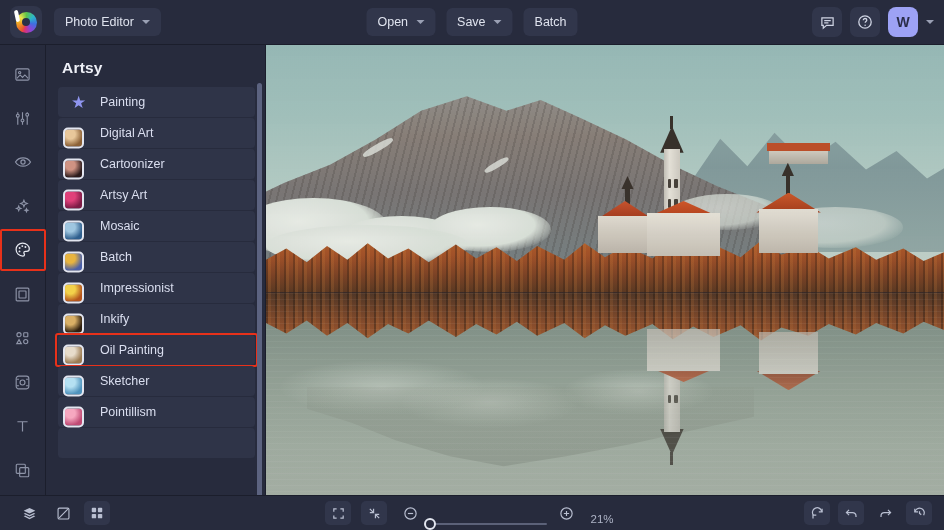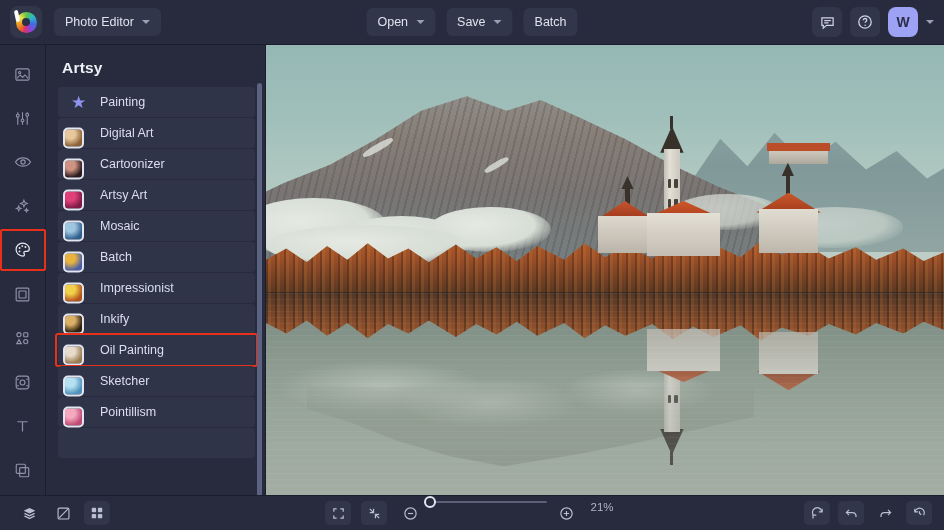--- a/index.html
+++ b/index.html
@@ -344,21 +344,21 @@
     position: absolute; left: 50%; transform: translateX(-50%);
     display: flex; align-items: center; gap: 10px;
   }
   .bb-right { margin-left: auto; margin-right: 12px; display:flex; align-items:center; gap: 8px; }
   .bb-btn {
     width: 26px; height: 24px; border-radius: 5px;
     display:flex; align-items:center; justify-content:center;
     color:#b9bfd1; cursor:pointer;
   }
   .bb-btn.filled { background:#31364b; }
-  .slider { display:flex; align-items:flex-start; gap: 6px; }
+  .slider { display:flex; align-items:flex-end; gap: 6px; }
   .track {
     width: 118px; height: 2px; background: #5b6178; border-radius: 2px;
     position: relative;
   }
   .thumb {
     position:absolute; left: -5px; top: 50%; transform: translateY(-50%);
     width: 12px; height: 12px; border-radius: 50%;
     background: #272b3d; border: 2px solid #e3e6f0; cursor: pointer;
   }
   .zoom-val { font-size: 11.5px; color:#aeb4c6; min-width: 34px; text-align:center; }

